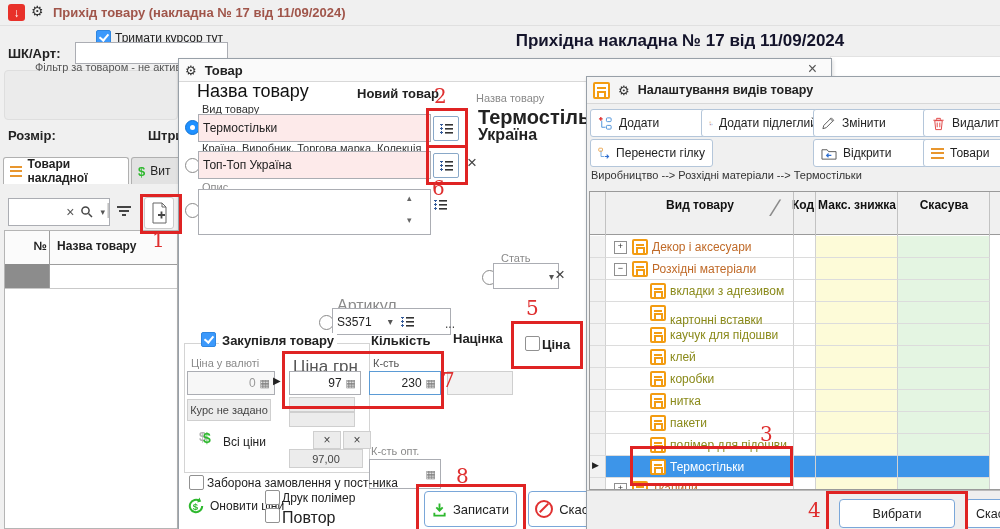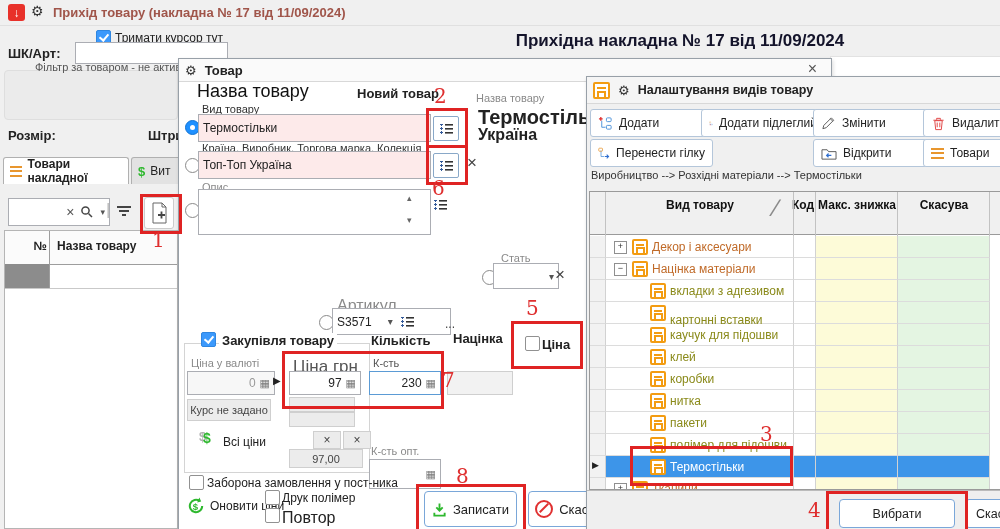--- a/index.html
+++ b/index.html
@@ -352,21 +352,21 @@
           <span class="flop abs" style="left:42px;top:3px;"></span>
           <span class="lbl lv1 abs" style="left:62px;top:4px;">Декор і аксесуари</span>
         </div>
 
         <div class="trow">
           <div class="tc" style="left:0;width:15px;background:#f2f2f2;"></div>
           <div class="tc" style="left:16px;width:187px;"></div><div class="tc" style="left:204px;width:21px;"></div>
           <div class="tc" style="left:226px;width:81px;background:#fdfbd8;"></div><div class="tc" style="left:308px;width:91px;background:#e4f5e2;"></div>
           <span class="exp" style="left:24px;">−</span>
           <span class="flop abs" style="left:42px;top:3px;"></span>
-          <span class="lbl lv1 abs" style="left:62px;top:4px;">Націнка матеріали</span>
+          <span class="lbl lv1 abs" style="left:62px;top:4px;">Розхідні матеріали</span>
         </div>
 
         <div class="trow">
           <div class="tc" style="left:0;width:15px;background:#f2f2f2;"></div>
           <div class="tc" style="left:16px;width:187px;"></div><div class="tc" style="left:204px;width:21px;"></div>
           <div class="tc" style="left:226px;width:81px;background:#fdfbd8;"></div><div class="tc" style="left:308px;width:91px;background:#e4f5e2;"></div>
           <span class="flop abs" style="left:60px;top:3px;"></span>
           <span class="lbl lv2 abs" style="left:80px;top:4px;">вкладки з адгезивом</span>
         </div>
 

